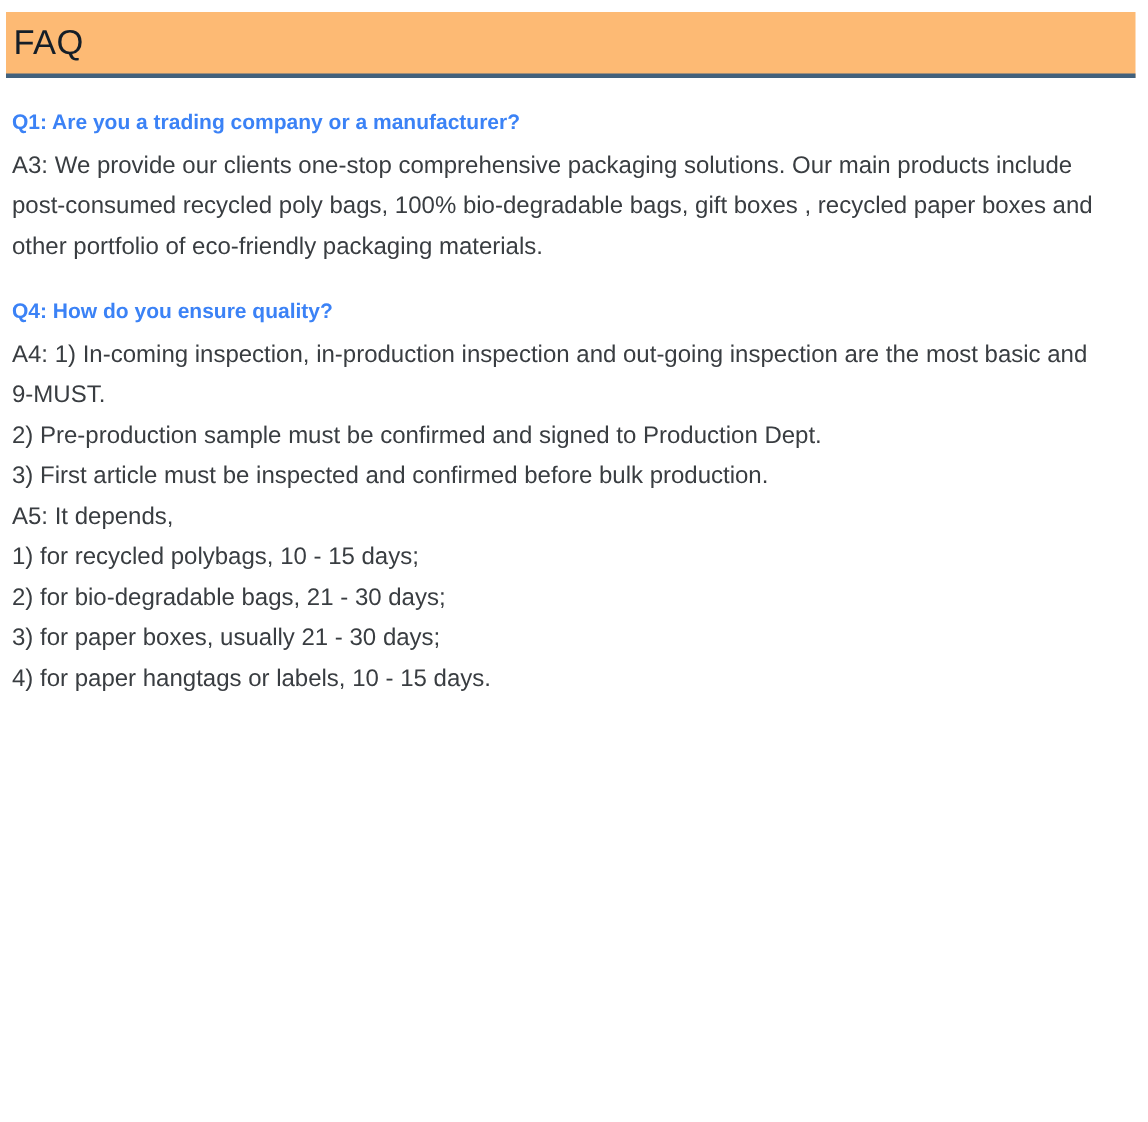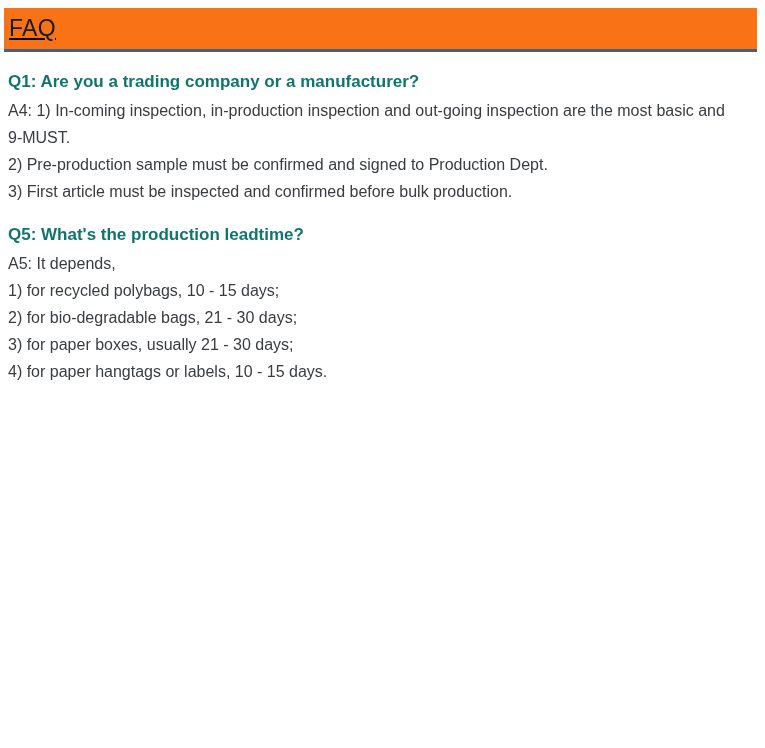--- a/index.html
+++ b/index.html
@@ -10,40 +10,39 @@
     -webkit-font-smoothing: antialiased;
   }
   .page {
     width: 765px;
     min-height: 748px;
     background: #ffffff;
   }
   .faq-header {
     margin: 8px 8px 0 4px;
     height: 44px;
-    background: #f97316;
+    background: #fdba74;
     border-bottom: 3px solid #42617c;
     display: flex;
     align-items: center;
     padding-left: 5px;
-    text-decoration: underline;
   }
   .faq-title {
     font-size: 23px;
     font-weight: 400;
     color: #141e28;
     letter-spacing: 0.3px;
     line-height: 1;
   }
   .content {
     padding: 0 27px 12px 8px;
   }
   .question {
-    color: #0f766e;
-    font-size: 17px;
+    color: #3b82f6;
+    font-size: 14px;
     font-weight: 700;
     line-height: 25px;
     margin: 17px 0 3px 0;
   }
   .answer {
     color: #393d41;
     font-size: 16px;
     font-weight: 400;
     line-height: 27px;
     margin: 0;
@@ -62,30 +61,31 @@
   <div class="content">
 
     <section>
       <h2 class="question">Q1: Are you a trading company or a manufacturer?</h2>
     </section>
 
     <section>
     </section>
 
     <section>
+      <p class="answer">A3: We provide our clients one-stop comprehensive packaging solutions. Our main products include post-consumed recycled poly bags, 100% bio-degradable bags, gift boxes , recycled paper boxes and other portfolio of eco-friendly packaging materials.</p>
     </section>
 
     <section>
+      <h2 class="question">Q4: How do you ensure quality?</h2>
       <p class="answer">A4: 1) In-coming inspection, in-production inspection and out-going inspection are the most basic and 9-MUST.
 2) Pre-production sample must be confirmed and signed to Production Dept.
 3) First article must be inspected and confirmed before bulk production.</p>
     </section>
 
     <section>
-      <h2 class="question">Q5: What's the production leadtime?</h2>
       <p class="answer">A5: It depends,
 1) for recycled polybags, 10 - 15 days;
 2) for bio-degradable bags, 21 - 30 days;
 3) for paper boxes, usually 21 - 30 days;
 4) for paper hangtags or labels, 10 - 15 days.</p>
     </section>
 
   </div>
 </div>
 

